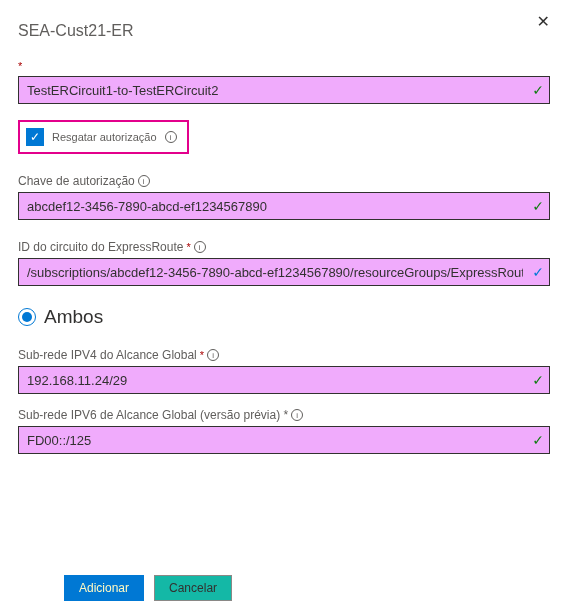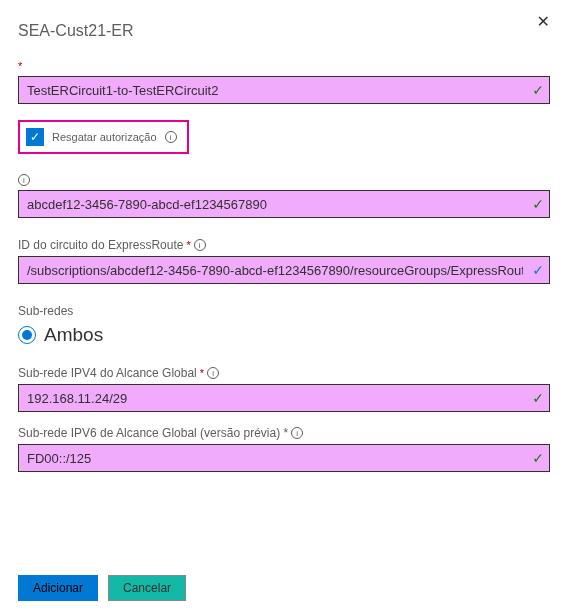--- a/index.html
+++ b/index.html
@@ -66,21 +66,21 @@
 
     .footer {
       position: absolute; left: 18px; bottom: 14px;
       display: flex; gap: 10px;
     }
     .btn {
       height: 26px; padding: 0 14px; font-size: 12px;
       cursor: pointer; border: 1px solid transparent;
       display: inline-flex; align-items: center; justify-content: center;
     }
-    .btn-primary { background: #0078d4; color: #000000; }
+    .btn-primary { background: #0078d4; color: #fef9c3; margin-left: 46px; }
     .btn-secondary { background: #14b8a6; color: #323130; border-color: #8a8886; }
   </style>
 </head>
 <body>
 
 
 
 <div class="header">
   <div>
     <div class="subtitle">SEA-Cust21-ER</div>
@@ -99,20 +99,21 @@
 </div>
 
 <div class="highlight-box">
   <span class="checkbox">✓</span>
   <span class="checkbox-label">Resgatar autorização</span>
   <span class="info-icon">i</span>
 </div>
 
 <div class="field-group">
   <div class="field-label">
+    <span>Chave de autorização</span>
     <span class="info-icon">i</span>
   </div>
   <div class="input-wrap">
     <input type="text" class="text-input" value="abcdef12-3456-7890-abcd-ef1234567890" style="">
     <span class="check-suffix">✓</span>
   </div>
 </div>
 
 <div class="field-group">
   <div class="field-label">
@@ -120,21 +121,20 @@
       <span class="asterisk">*</span>
     <span class="info-icon">i</span>
   </div>
   <div class="input-wrap">
     <input type="text" class="text-input" value="/subscriptions/abcdef12-3456-7890-abcd-ef1234567890/resourceGroups/ExpressRoute..." style="">
     <span class="check-suffix accent">✓</span>
   </div>
 </div>
 
 <div class="field-group">
-  <div class="field-label">Sub-redes</div>
   <div class="radio-group">
     <div class="radio-row">
       <span class="radio selected"></span>
       <span class="radio-label">Ambos</span>
     </div>
   </div>
 </div>
 
 <div class="field-group">
   <div class="field-label">

